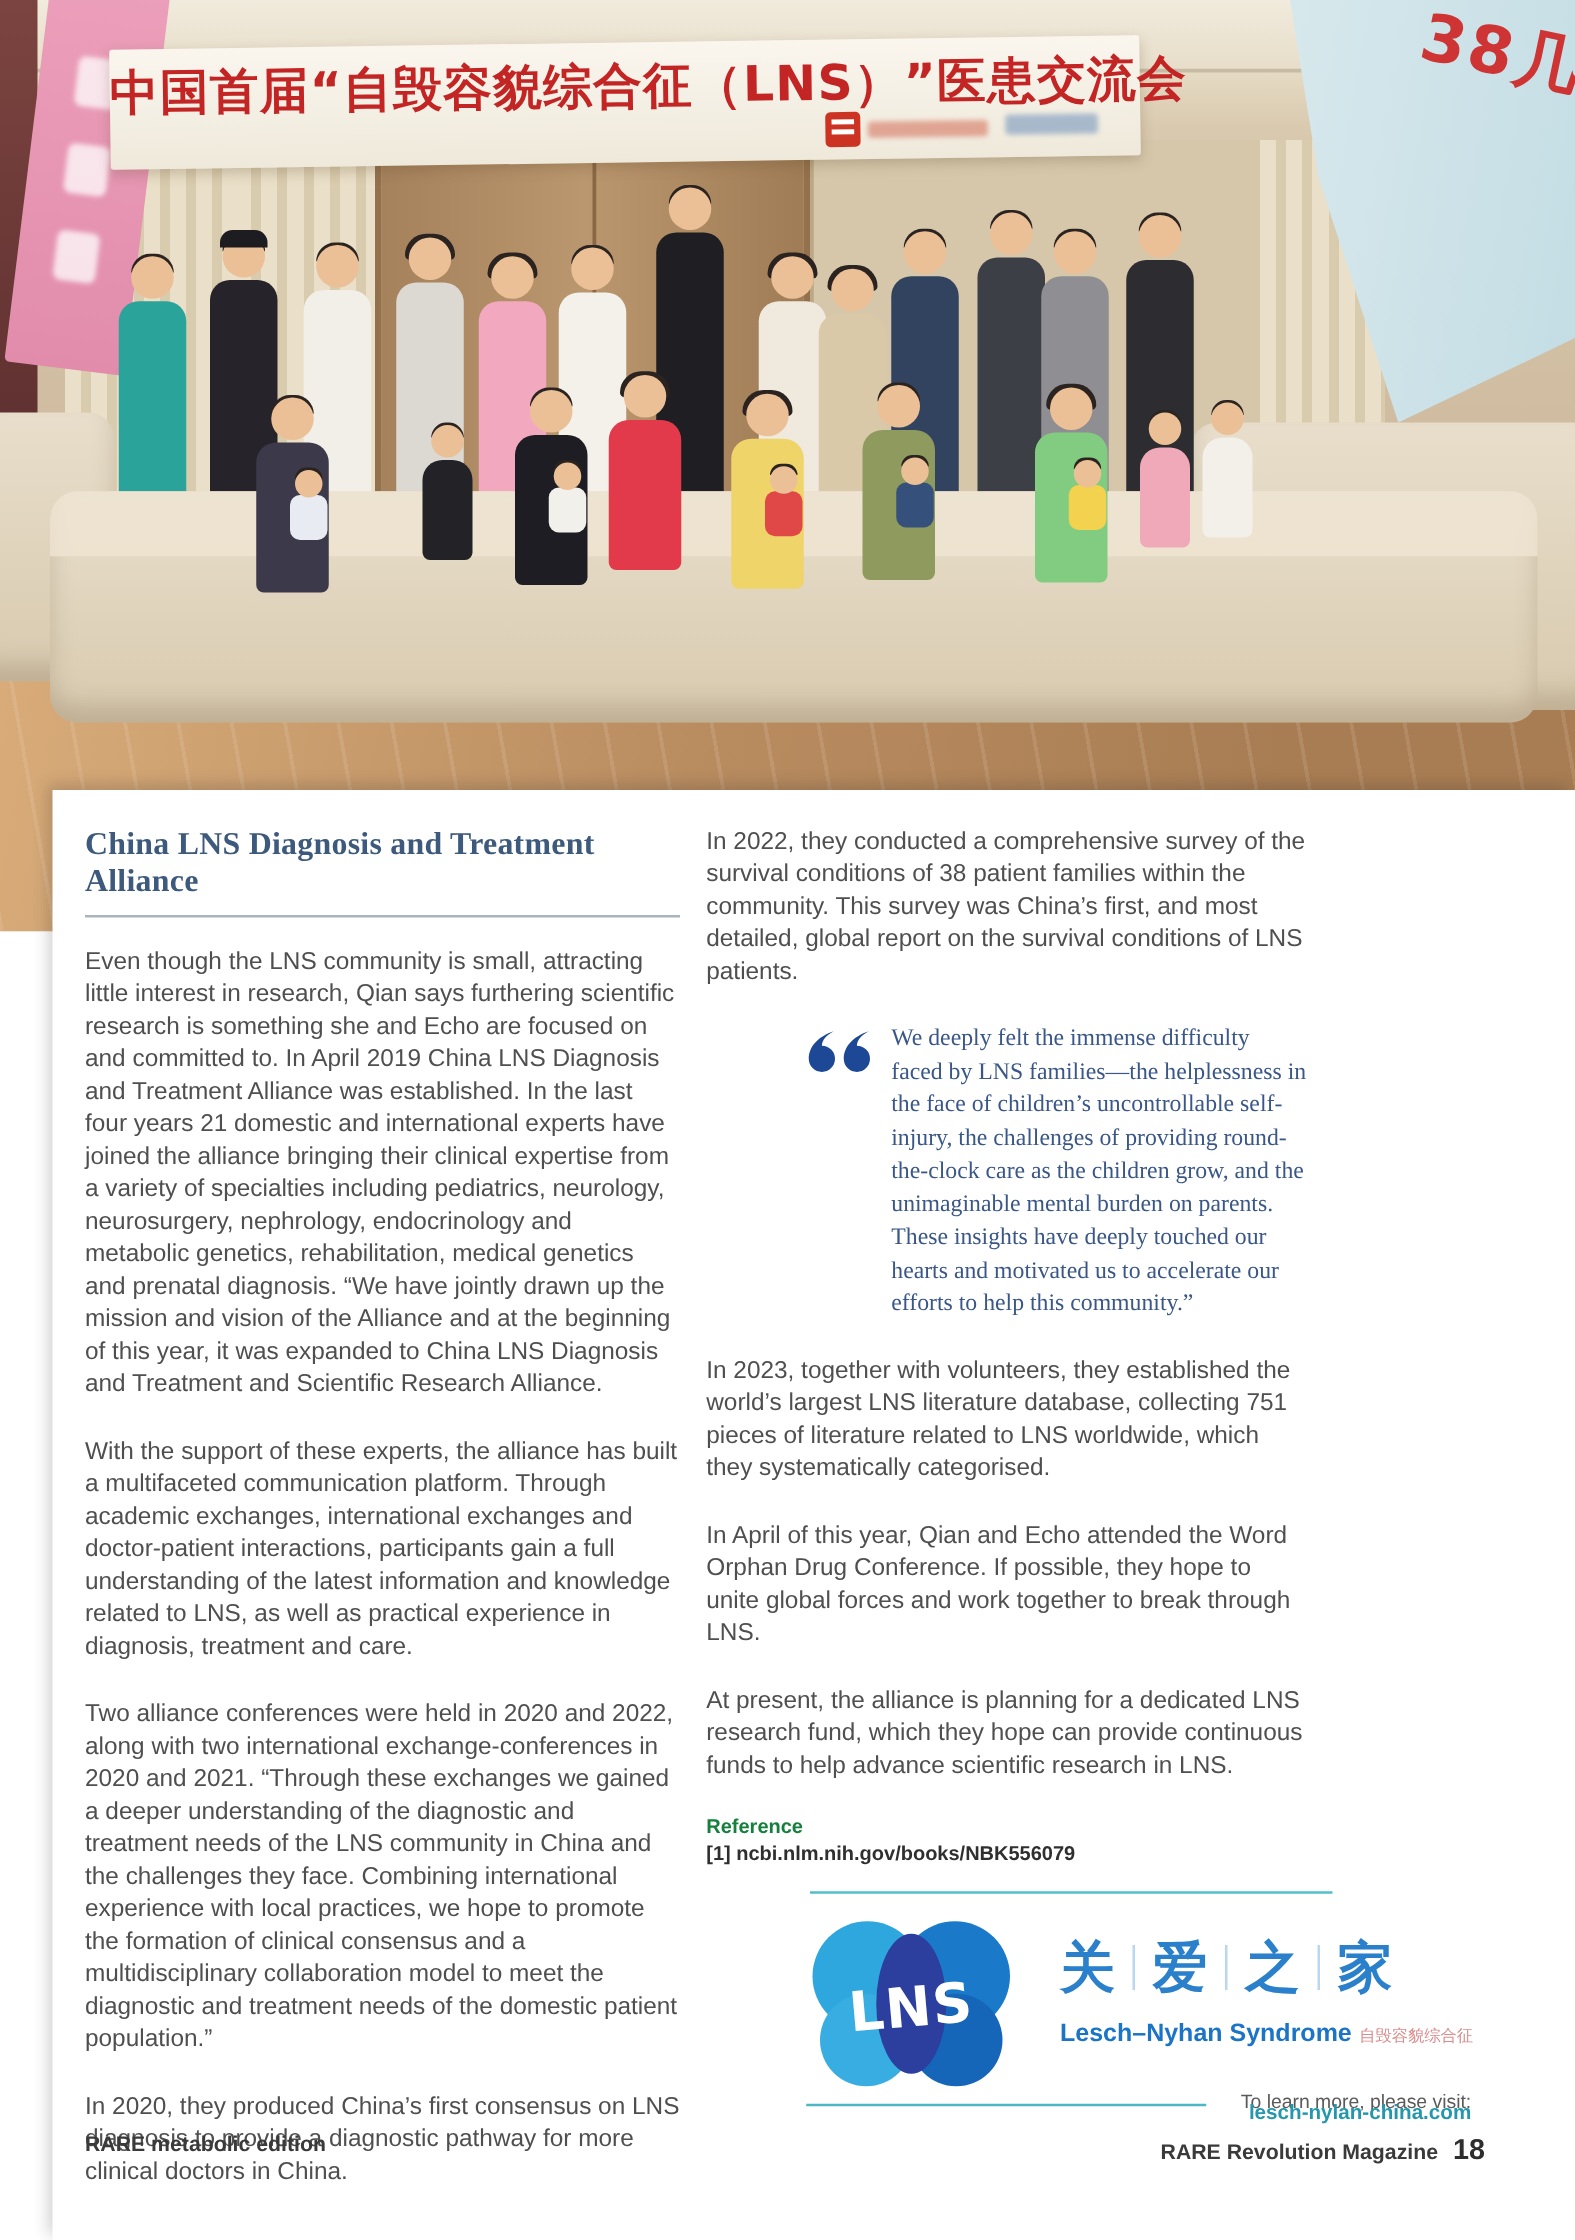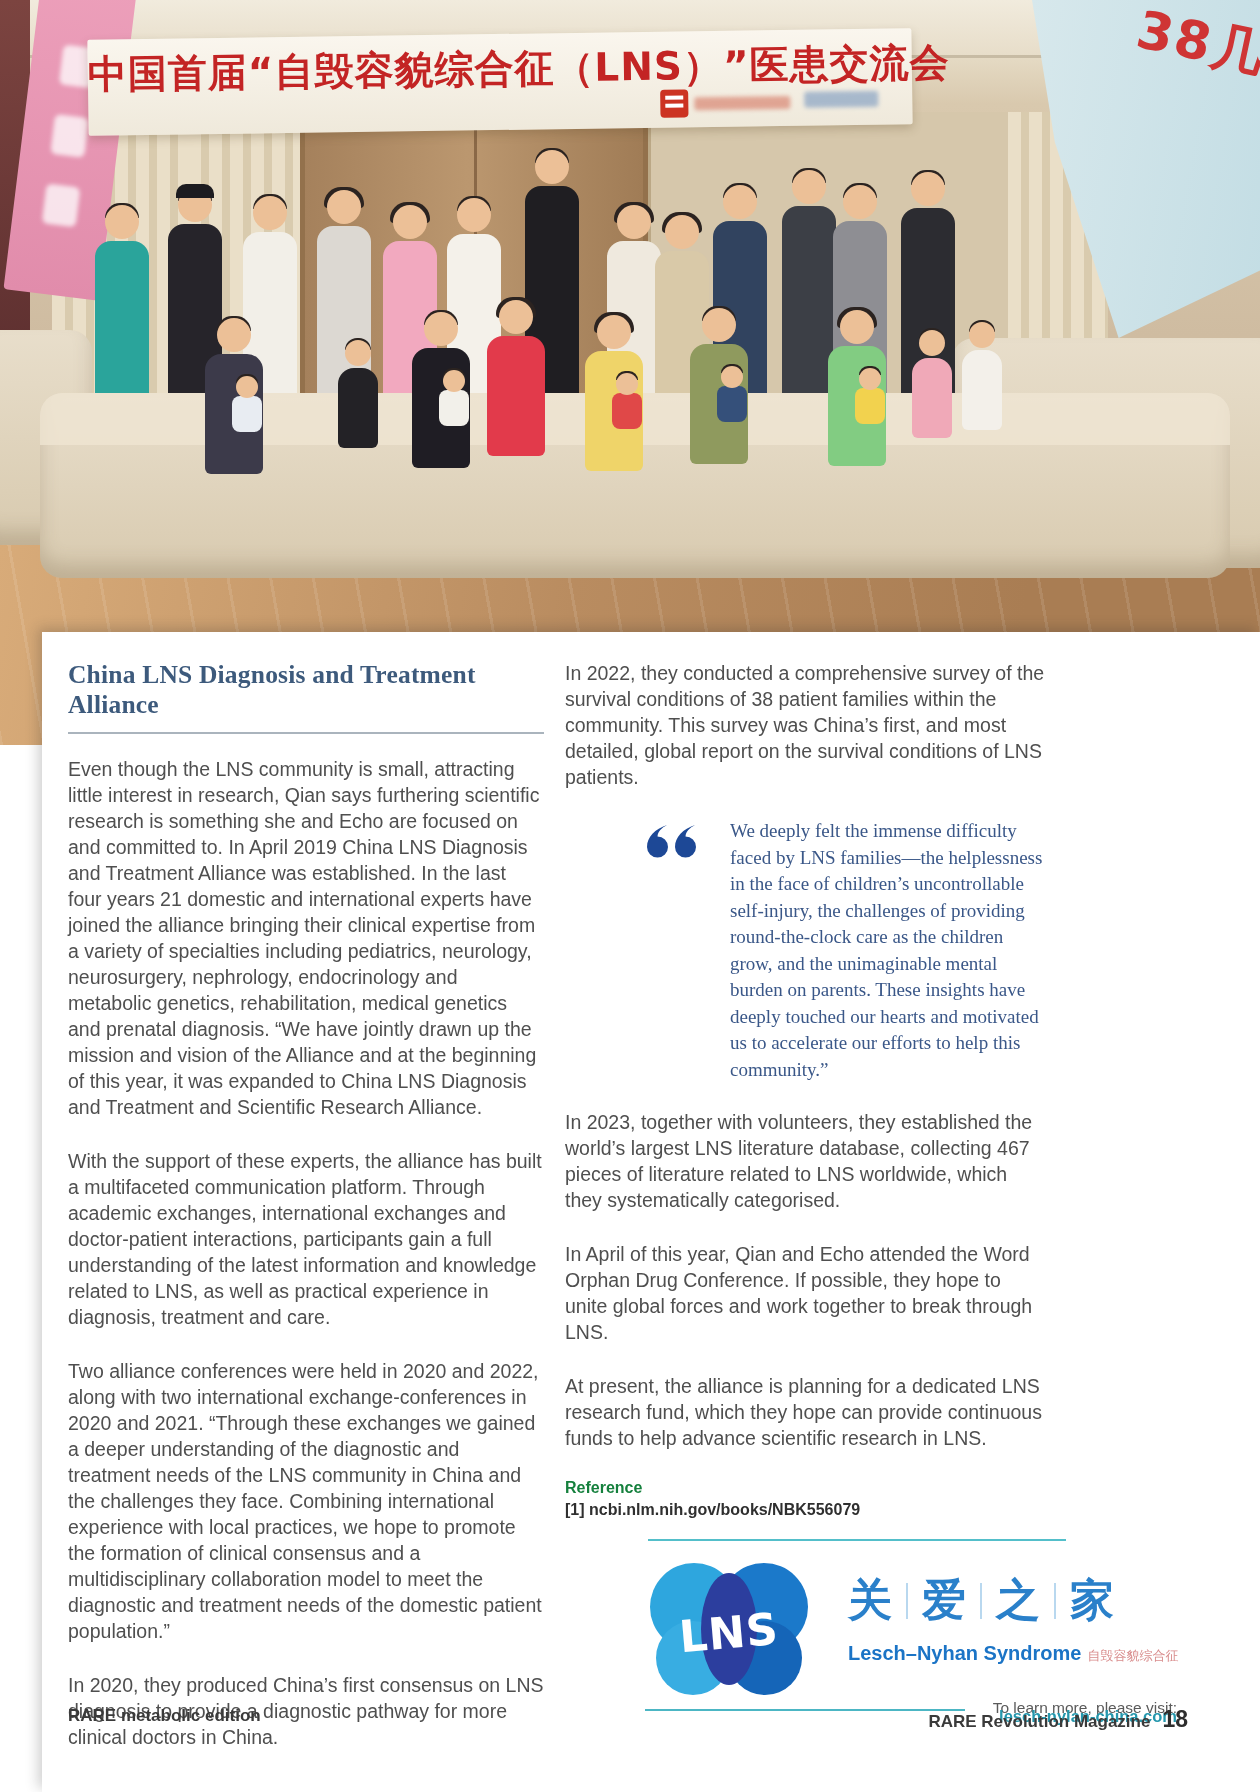--- a/index.html
+++ b/index.html
@@ -58,21 +58,21 @@
 
   
   .panel{position:absolute;left:42px;top:632px;width:1218px;height:1160px;background:#ffffff;z-index:10;
          box-shadow:-4px -4px 12px rgba(40,40,40,.22);}
   .col-left{position:absolute;left:26px;top:0;width:476px;}
   .col-right{position:absolute;left:523px;top:0;width:480px;}
   h1.headline{margin:28px 0 0 0;font-family:"Liberation Serif",serif;font-weight:600;font-size:25.5px;
               color:#3d5a7c;letter-spacing:.2px;}
   .rule{border:none;border-top:2px solid #aab4bd;margin:12px 0 22px 0;}
   p.body{margin:0 0 28px 0;font-size:19.5px;line-height:26px;color:#4f4f4f;}
-  .quote{display:flex;gap:29px;padding-left:80px;margin:28px 0 26px 0;}
+  .quote{display:flex;gap:12px;padding-left:80px;margin:28px 0 26px 0;}
   .qmark{flex:0 0 56px;margin-top:6px;}
   .qtext{width:352px;font-family:"Liberation Serif",serif;font-size:19px;line-height:26.5px;color:#3a5788;}
   .refs{margin-top:26px;}
   .ref-label{font-size:16px;font-weight:bold;color:#15803d;}
   .ref-item{font-size:16px;font-weight:600;color:#2f2f2f;margin-top:4px;}
   .teal-rule{height:2px;background:#53bfca;width:418px;margin:20px 0 0 83px;}
   
   .logo-block{position:relative;width:640px;height:225px;margin-top:6px;}
   .butterfly{position:absolute;left:85px;top:16px;width:158px;height:132px;}
   .butterfly .c{position:absolute;border-radius:50%;}
@@ -288,21 +288,21 @@
       <div class="quote">
         <div class="qmark">
           <svg width="56" height="44" viewBox="0 0 56 44">
             <path fill="#1d4896" d="M22 1 C10 5 2 13 2 23 A10.5 10.5 0 1 0 12.5 12.5 C12.8 7.5 16.5 4 22 1 Z"></path>
             <path fill="#1d4896" d="M50 1 C38 5 30 13 30 23 A10.5 10.5 0 1 0 40.5 12.5 C40.8 7.5 44.5 4 50 1 Z"></path>
           </svg>
         </div>
         <div class="qtext">We deeply felt the immense difficulty faced by LNS families—the helplessness in the face of children’s uncontrollable self-injury, the challenges of providing round-the-clock care as the children grow, and the unimaginable mental burden on parents. These insights have deeply touched our hearts and motivated us to accelerate our efforts to help this community.”</div>
       </div>
 
-      <p class="body">In 2023, together with volunteers, they established the world’s largest LNS literature database, collecting 467 pieces of literature related to LNS worldwide, which they systematically categorised.</p>
+      <p class="body">In 2023, together with volunteers, they established the world’s largest LNS literature database, collecting 751 pieces of literature related to LNS worldwide, which they systematically categorised.</p>
       <p class="body">In April of this year, Qian and Echo attended the Word Orphan Drug Conference. If possible, they hope to unite global forces and work together to break through LNS.</p>
       <p class="body">At present, the alliance is planning for a dedicated LNS research fund, which they hope can provide continuous funds to help advance scientific research in LNS.</p>
 
       <div class="refs">
         <div class="ref-label">Reference</div>
         <div class="ref-item">[1] ncbi.nlm.nih.gov/books/NBK556079</div>
       </div>
       <div class="teal-rule"></div>
 
       <div class="logo-block">

